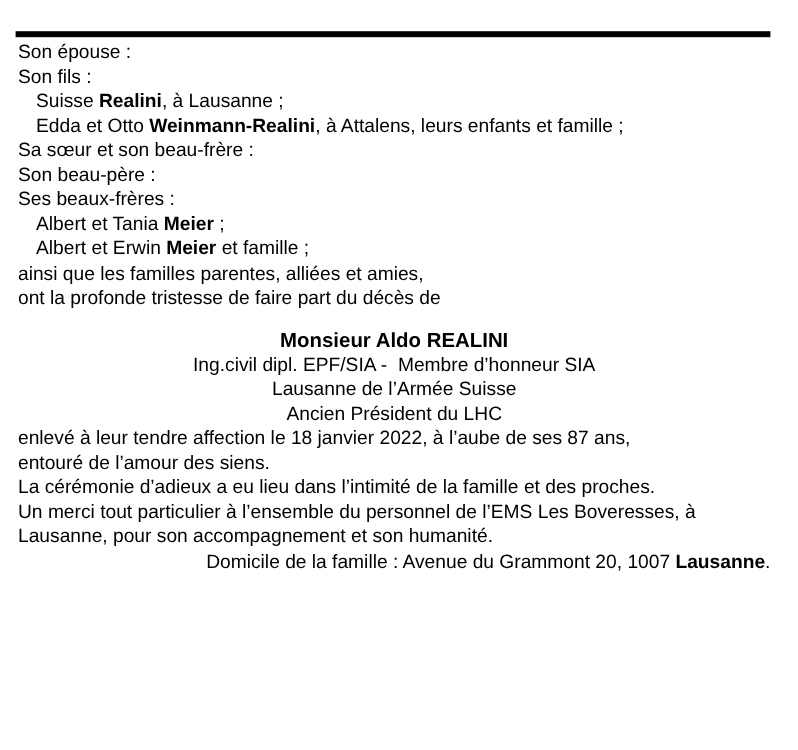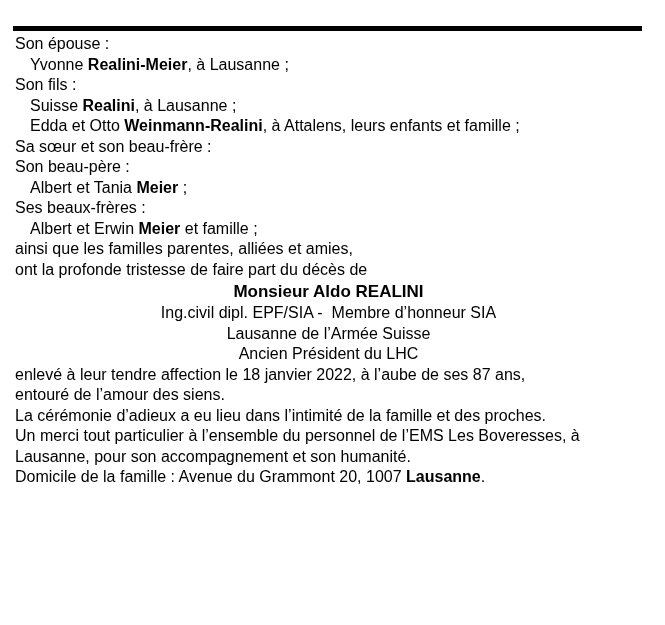--- a/index.html
+++ b/index.html
@@ -28,56 +28,55 @@
     height:603px;
     padding:3px 0 0 2px;
     box-sizing:border-box;
     overflow:visible;
   }
   .family .line{white-space:pre-wrap;}
   .family .line.indent{padding-left:15px;}
   b{font-weight:bold;}
   .deceased{
     text-align:center;
-    margin-top:1px;
+    margin-top:13px;
   }
   .deceased-name{
     font-weight:bold;
     font-size:17px;
     line-height:22px;
   }
   .deceased-sub{white-space:pre-wrap;}
   p.para{
     margin:0;
     white-space:pre-wrap;
   }
   .para-death{margin-top:38px;}
   .para-ceremony{margin-top:17px;}
   .para-thanks{margin-top:16px;}
-  .para-domicile{margin-top:13px;}
+  .para-domicile{margin-top:13px;text-align:right;}
 </style>
 </head>
 <body>
 
 <div class="page">
 
   <div class="rule rule-top"></div>
 
   <div class="content">
 
     <div class="family">
         <div class="line"><span>Son épouse :</span></div>
-        <div class="line indent"><span>Yvonne </span><b>Realini-Meier</b><span>, à Lausanne ;</span></div>
         <div class="line"><span>Son fils :</span></div>
         <div class="line indent"><span>Suisse </span><b>Realini</b><span>, à Lausanne ;</span></div>
         <div class="line indent"><span>Edda et Otto </span><b>Weinmann-Realini</b><span>, à Attalens, leurs enfants et famille ;</span></div>
         <div class="line"><span>Sa sœur et son beau-frère :</span></div>
         <div class="line"><span>Son beau-père :</span></div>
+        <div class="line"><span>Ses beaux-frères :</span></div>
         <div class="line indent"><span>Albert et Tania </span><b>Meier</b><span> ;</span></div>
-        <div class="line"><span>Ses beaux-frères :</span></div>
         <div class="line indent"><span>Albert et Erwin </span><b>Meier</b><span> et famille ;</span></div>
         <div class="line"><span>ainsi que les familles parentes, alliées et amies,</span></div>
         <div class="line"><span>ont la profonde tristesse de faire part du décès de</span></div>
       </div>
 
     <div class="deceased">
       <div class="deceased-name">Monsieur Aldo REALINI</div>
       <div class="deceased-sub">Ing.civil dipl. EPF/SIA -  Membre d’honneur SIA</div>
       <div class="deceased-sub">Lausanne de l’Armée Suisse</div>
       <div class="deceased-sub">Ancien Président du LHC</div>

